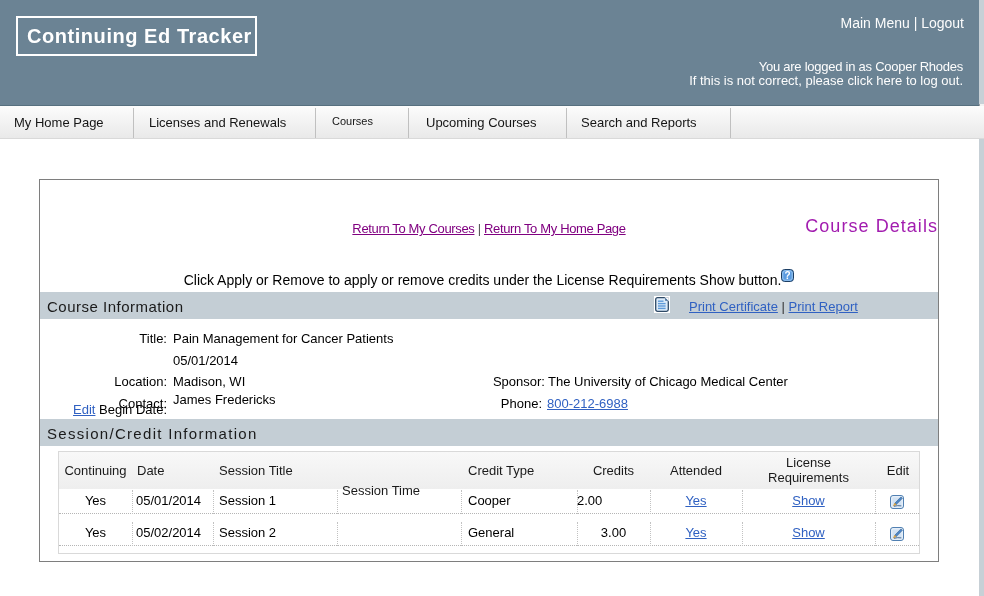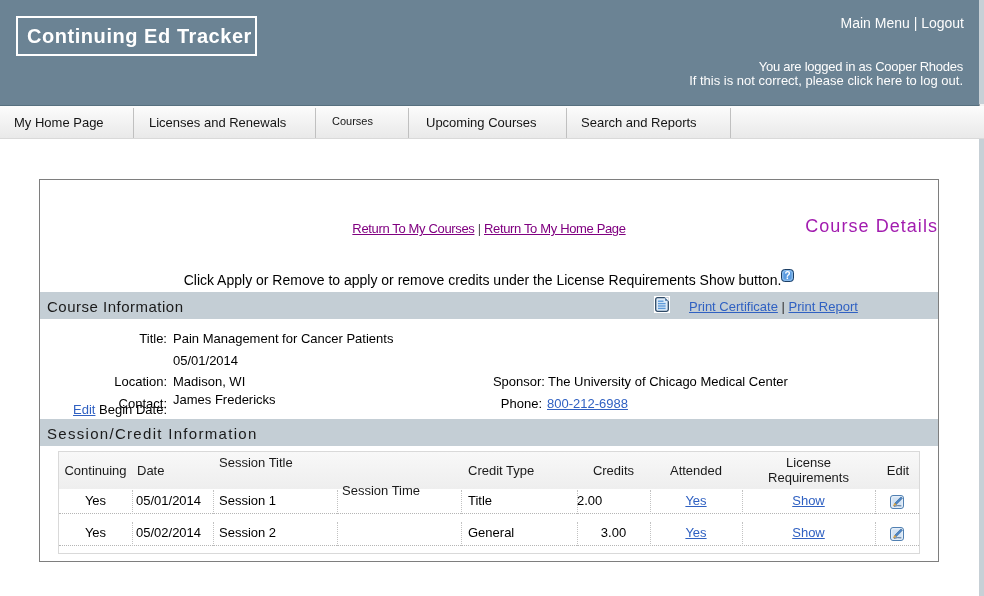--- a/index.html
+++ b/index.html
@@ -78,41 +78,41 @@
   <div class="abs" style="left:547px;top:396px;font-size:13px;"><a class="blue" href="#a">800-212-6988</a></div>
 
   <div class="abs" style="left:40px;top:419px;width:898px;height:27px;background:#c4ced5;"></div>
   <div class="abs" style="left:47px;top:425px;font-size:15px;letter-spacing:1.3px;color:#1a1a1a;">Session/Credit Information</div>
 
   <div class="abs" style="left:58px;top:451px;width:862px;height:103px;border:1px solid #d9d9d9;background:#fff;">
     <div class="abs" style="left:0;top:0;width:860px;height:37px;background:linear-gradient(#f8f8f8,#eeeeee);"></div>
 
     <div class="abs th" style="left:0;top:11px;width:73px;text-align:center;">Continuing</div>
     <div class="abs th" style="left:78px;top:11px;">Date</div>
-    <div class="abs th" style="left:160px;top:3px;">Session Title</div>
+    <div class="abs th" style="left:160px;top:11px;">Session Title</div>
     <div class="abs th" style="left:283px;top:11px;margin-top:20px;">Session Time</div>
     <div class="abs th" style="left:409px;top:11px;">Credit Type</div>
     <div class="abs th" style="left:518px;top:11px;width:73px;text-align:center;">Credits</div>
     <div class="abs th" style="left:591px;top:11px;width:92px;text-align:center;">Attended</div>
     <div class="abs th" style="left:683px;top:3px;width:133px;text-align:center;line-height:15px;">License<br>Requirements</div>
     <div class="abs th" style="left:816px;top:11px;width:46px;text-align:center;">Edit</div>
 
     <div class="abs row" style="left:0;top:38px;width:860px;height:24px;">
       <div class="vd" style="left:73px;"></div>
         <div class="vd" style="left:154px;"></div>
       <div class="vd" style="left:278px;"></div>
         <div class="vd" style="left:402px;"></div>
       <div class="vd" style="left:518px;"></div>
         <div class="vd" style="left:591px;"></div>
       <div class="vd" style="left:683px;"></div>
         <div class="vd" style="left:816px;"></div>
       <div class="abs td" style="left:0;top:3px;width:73px;text-align:center;">Yes</div>
       <div class="abs td" style="left:77px;top:3px;">05/01/2014</div>
       <div class="abs td" style="left:160px;top:3px;">Session 1</div>
-      <div class="abs td" style="left:409px;top:3px;">Title</div>
+      <div class="abs td" style="left:409px;top:3px;">Cooper</div>
       <div class="abs td" style="left:518px;top:3px;width:73px;text-align:left;">2.00</div>
       <div class="abs td" style="left:591px;top:3px;width:92px;text-align:center;"><a class="blue" href="#a">Yes</a></div>
       <div class="abs td" style="left:683px;top:3px;width:133px;text-align:center;"><a class="blue" href="#a">Show</a></div>
       <div class="abs" style="left:831px;top:5px;"><svg width="14" height="14" viewBox="0 0 14 14">
             <rect x="0.5" y="0.5" width="13" height="13" rx="2.5" fill="#d2e2f3" stroke="#5180b2" stroke-width="1"></rect>
             <rect x="1.8" y="1.8" width="10.4" height="10.4" rx="1.4" fill="none" stroke="#edf4fb" stroke-width="1"></rect>
             <path d="M4.8 8.2 L11 1.9 L12.4 3.3 L6.2 9.6 Z" fill="#4c86c8" stroke="#2c5a8c" stroke-width="0.6"></path>
             <path d="M4.8 8.2 L6.2 9.6 L3.4 10.9 Z" fill="#f4b33c" stroke="#c9881f" stroke-width="0.5"></path>
             <path d="M4 11.3 Q7.5 10.2 11.4 10.9" stroke="#41628a" stroke-width="0.9" fill="none"></path>
           </svg></div>

